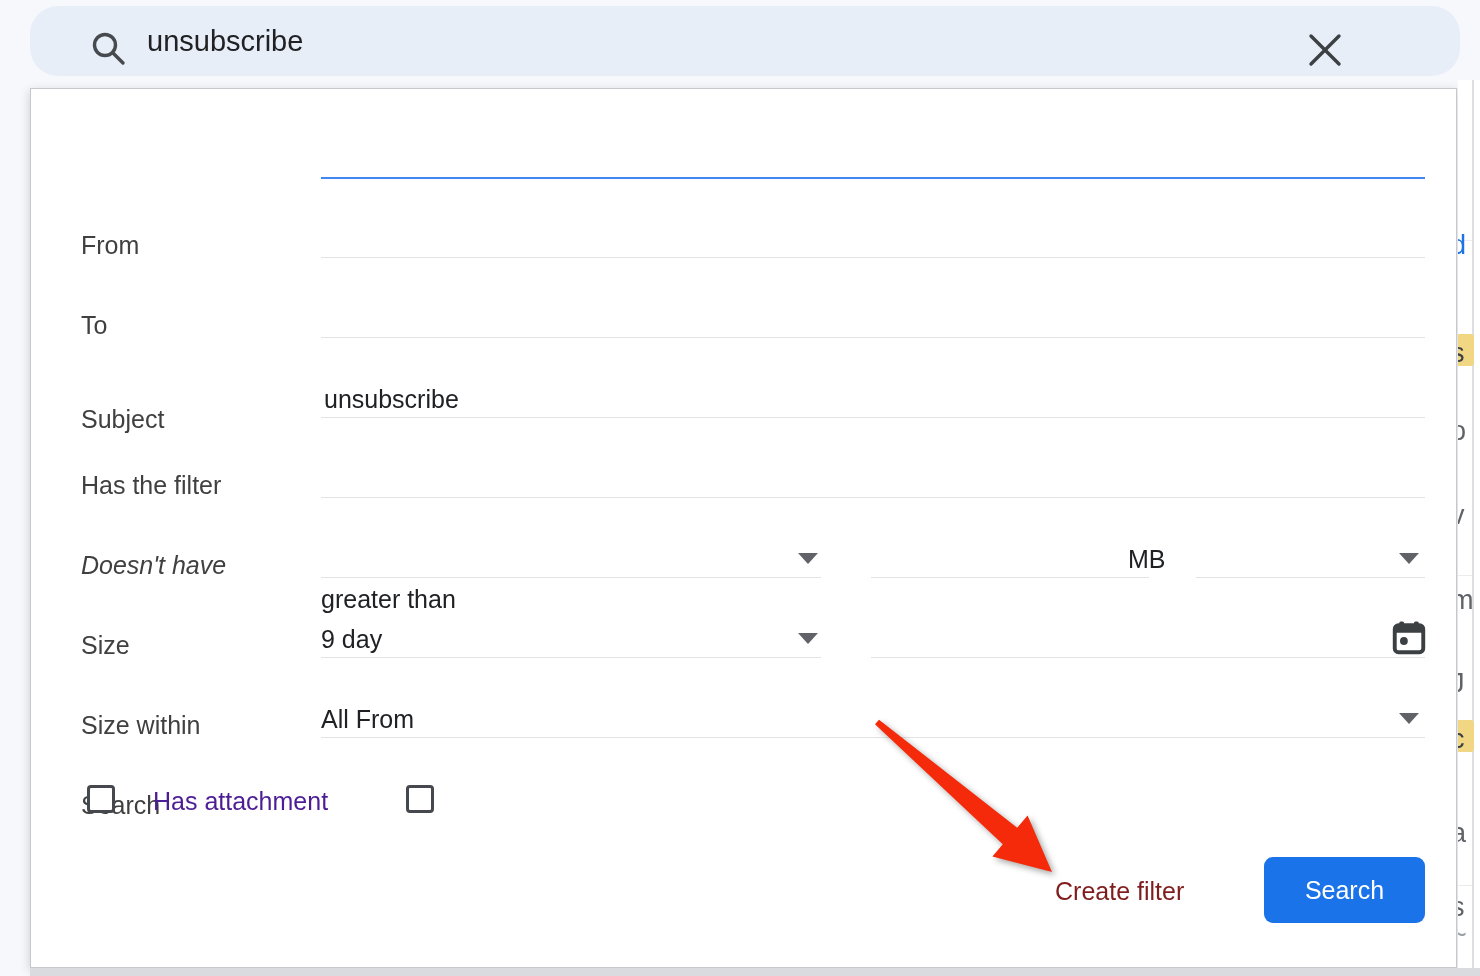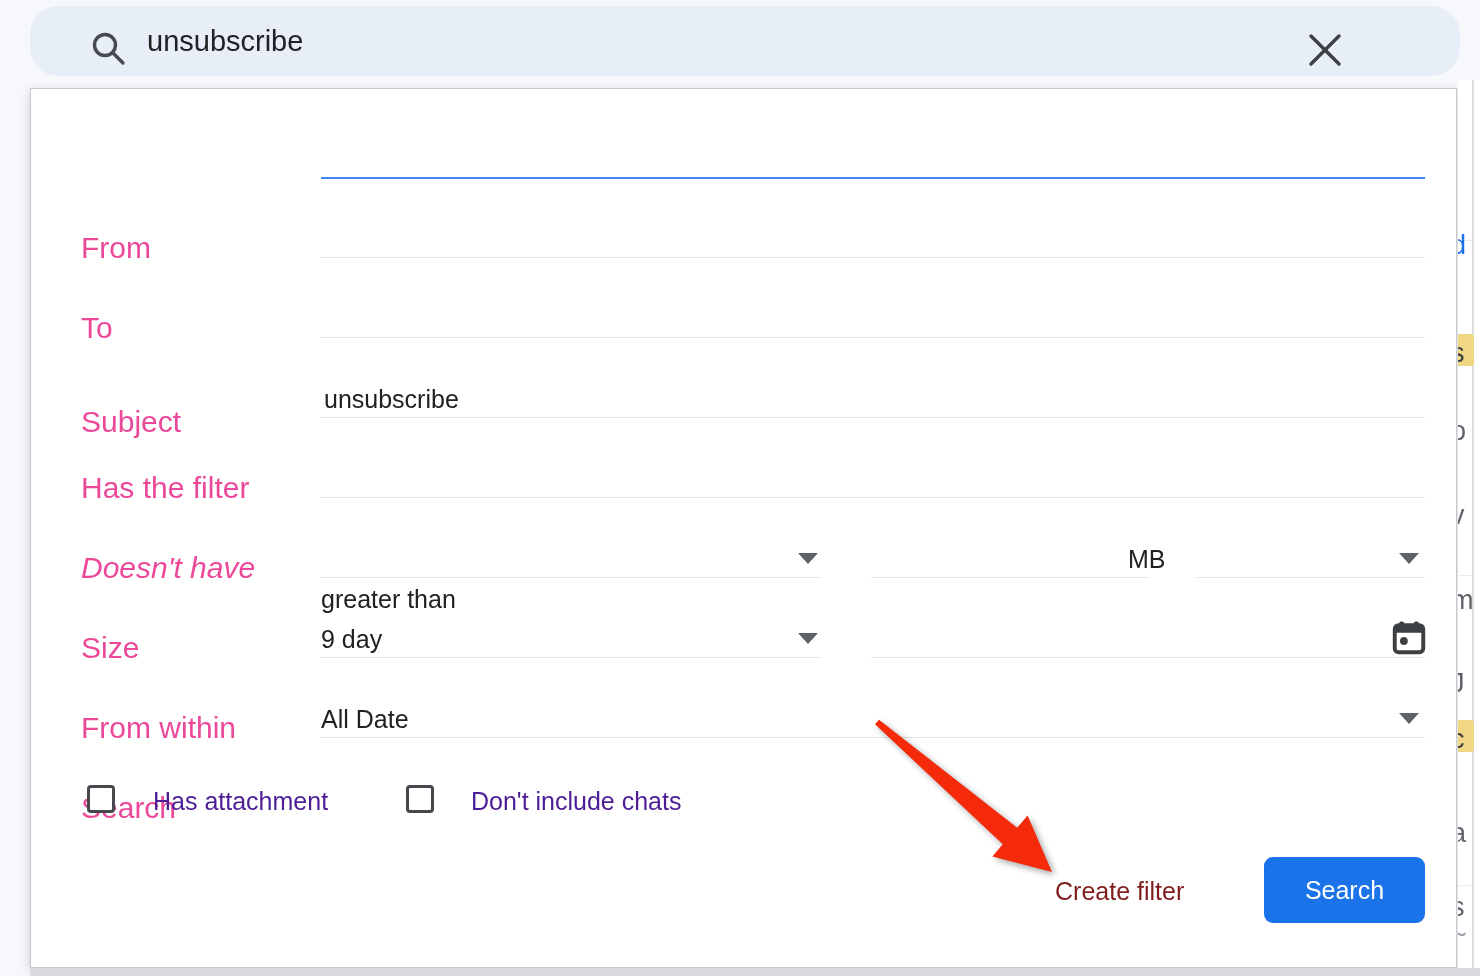--- a/index.html
+++ b/index.html
@@ -25,21 +25,21 @@
   }
   .search-bar .close { position:absolute; left:1276px; top:25px; cursor:pointer; }
 
   
   .panel {
     position:absolute; left:30px; top:88px; width:1427px; height:880px;
     background:#ffffff; border:1px solid #c6c8cb;
     box-shadow:0 3px 10px rgba(0,0,0,0.18);
   }
   .lbl {
-    position:absolute; left:50px; font-size:30px; color:#ec4899; white-space:nowrap;
+    position:absolute; left:50px; font-size:25px; color:#404040; white-space:nowrap;
   }
   .val {
     position:absolute; font-size:25px; color:#202124; white-space:nowrap;
   }
   .uline { position:absolute; height:1px; background:#e3e3e3; }
   .uline.focus { height:2px; background:#4285f4; }
   .caret {
     position:absolute; width:0; height:0;
     border-left:10px solid transparent; border-right:10px solid transparent;
     border-top:11px solid #5f6368; cursor:pointer;
@@ -131,45 +131,44 @@
   <div class="lbl" style="top:542px;">Size</div>
   <div class="val" style="left:290px; top:456px;margin-top:40px;">greater than</div>
   <div class="caret" style="left:767px; top:464px;"></div>
   <div class="uline" style="left:290px; top:488px; width:500px;"></div>
   <div class="val" style="left:843px; top:456px;"></div>
   <div class="uline" style="left:840px; top:488px; width:278px;"></div>
   <div class="val" style="left:1097px; top:456px;">MB</div>
   <div class="caret" style="left:1368px; top:464px;"></div>
   <div class="uline" style="left:1165px; top:488px; width:229px;"></div>
 
-  <div class="lbl" style="top:622px;">From within</div>
+  <div class="lbl" style="top:622px;">Size within</div>
   <div class="val" style="left:290px; top:536px;">9 day</div>
   <div class="caret" style="left:767px; top:544px;"></div>
   <div class="uline" style="left:290px; top:568px; width:500px;"></div>
   <div class="val" style="left:843px; top:536px;"></div>
   <div class="uline" style="left:840px; top:568px; width:554px;"></div>
   <span class="cal-icon" style="left:1360px; top:530px;">
     <svg width="36" height="38" viewBox="0 0 24 25">
       <rect x="2.5" y="4" width="19" height="18" rx="2.5" fill="none" stroke="#3c4043" stroke-width="2.6"></rect>
       <rect x="2.5" y="4" width="19" height="5" fill="#3c4043"></rect>
       <rect x="5.5" y="1.5" width="3.2" height="5" rx="1" fill="#3c4043"></rect>
       <rect x="15.3" y="1.5" width="3.2" height="5" rx="1" fill="#3c4043"></rect>
       <circle cx="8.6" cy="14.5" r="2.6" fill="#3c4043"></circle>
     </svg>
   </span>
 
   <div class="lbl" style="top:702px;">Search</div>
-  <div class="val" style="left:290px; top:616px;">All Date</div>
+  <div class="val" style="left:290px; top:616px;">All From</div>
   <div class="caret" style="left:1368px; top:624px;"></div>
   <div class="uline" style="left:290px; top:648px; width:1104px;"></div>
 
   <div class="checkbox" style="left:56px; top:696px;"></div>
   <div class="cb-label" style="left:122px; top:698px;">Has attachment</div>
   <div class="checkbox" style="left:375px; top:696px;"></div>
-  <div class="cb-label" style="left:440px; top:698px;">Don't include chats</div>
 
   <div class="create-filter" style="top:788px;">Create filter</div>
   <button class="search-btn">Search</button>
 </div>
 
 <div class="right-strip">
   <div class="vline"></div>
   <div class="hline" style="top:160px;"></div>
   <div class="hline" style="top:495px;"></div>
   <div class="hline" style="top:805px;"></div>

